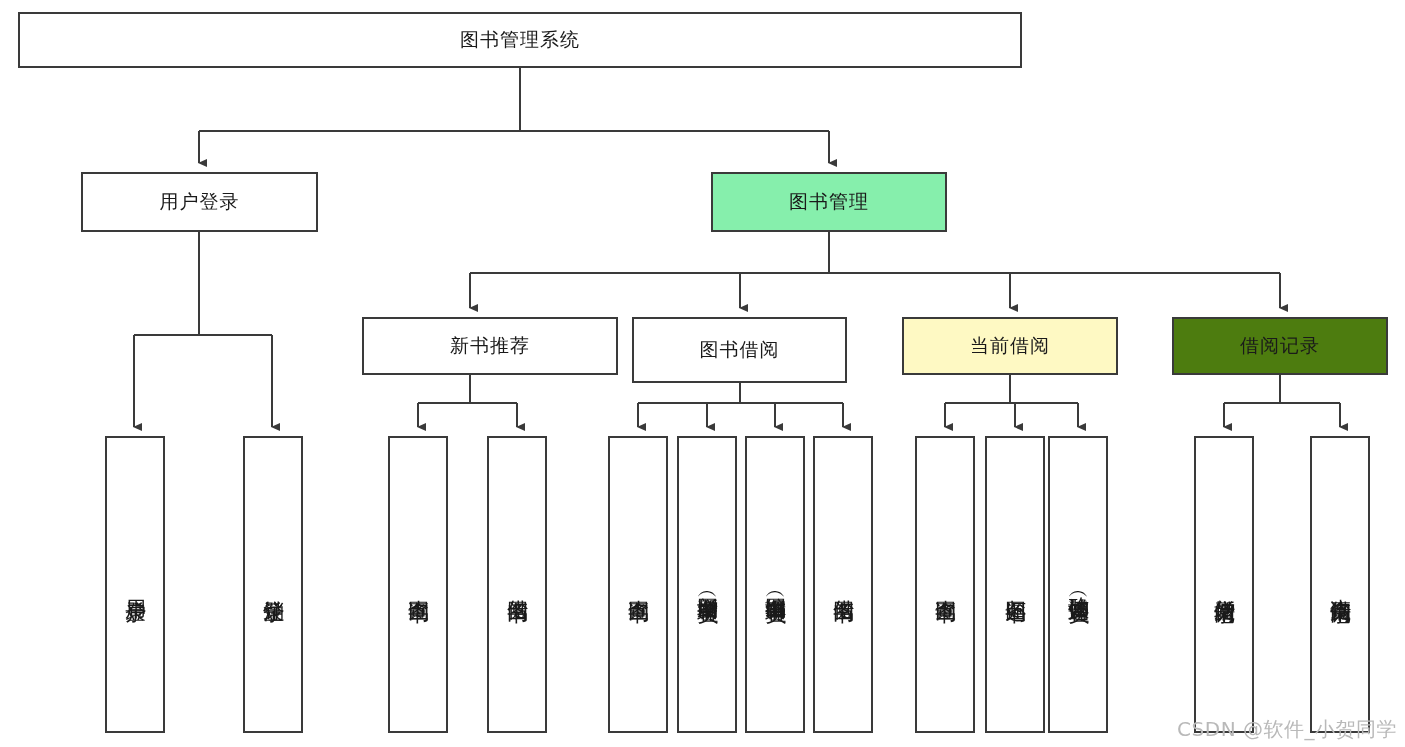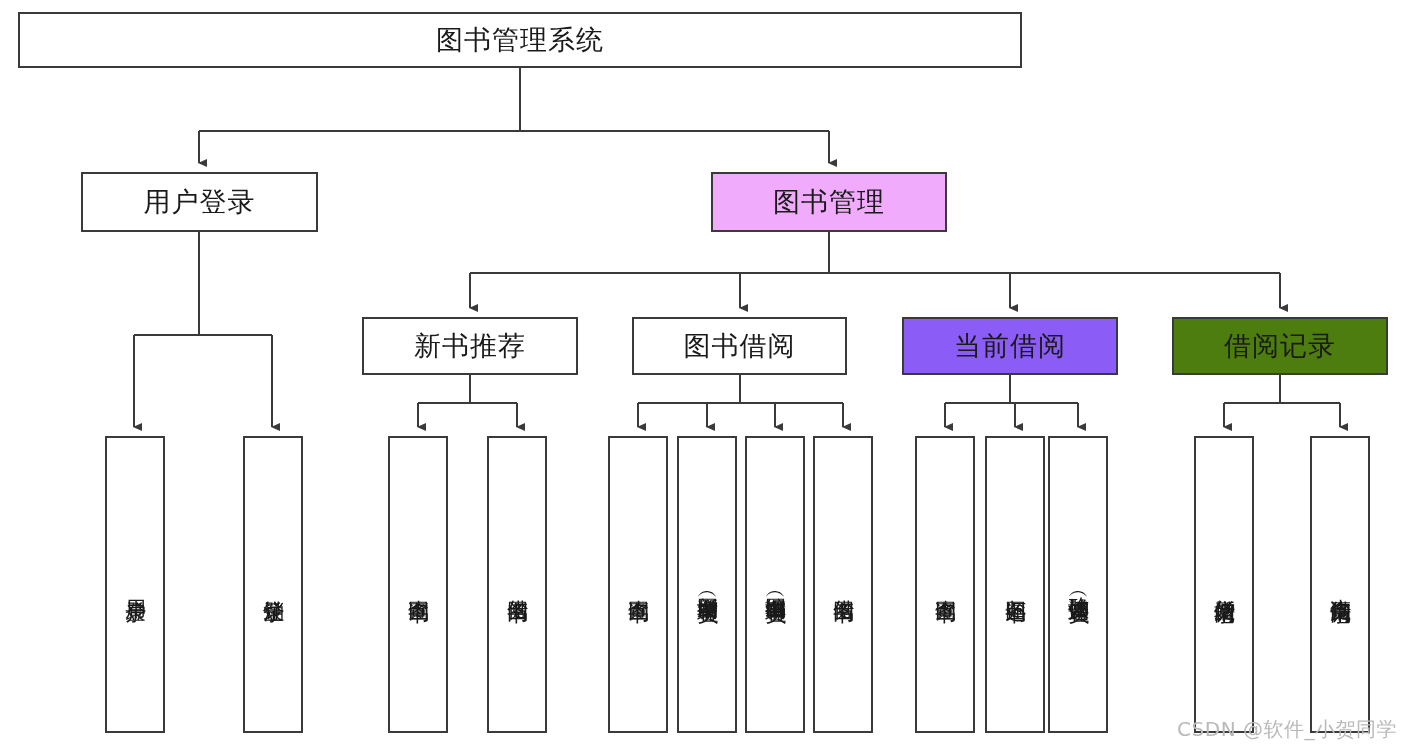--- a/index.html
+++ b/index.html
@@ -31,21 +31,21 @@
     box-sizing: border-box;
     border: 2px solid #3a3a3a;
     background: #ffffff;
     display: flex;
     align-items: center;
     justify-content: center;
     color: #1a1a1a;
     line-height: 1.12;
   }
   .node.h {
-    font-size: 27px;
+    font-size: 19px;
     letter-spacing: 1px;
   }
   .node.v {
     font-size: 21px;
     letter-spacing: 1px;
     writing-mode: vertical-rl;
     text-orientation: upright;
     padding: 6px 0;
     white-space: normal;
     text-align: center;
@@ -122,31 +122,31 @@
     </g>
   </svg>
 
   <div class="node h" id="node-root" style="left: 18px; top: 12px; width: 1004px; height: 56px; border-color: rgb(58, 58, 58); background: rgb(255, 255, 255); color: rgb(26, 26, 26);">
     <span class="txt">图书管理系统</span>
   </div>
 
   <div class="node h" id="node-l2-0" style="left: 81px; top: 172px; width: 237px; height: 60px; border-color: rgb(58, 58, 58); background: rgb(255, 255, 255); color: rgb(26, 26, 26);">
     <span class="txt">用户登录</span>
   </div>
-  <div class="node h" id="node-l2-1" style="left: 711px; top: 172px; width: 236px; height: 60px; border-color: rgb(58, 58, 58); background: #f0abfc; color: rgb(26, 26, 26);">
+  <div class="node h" id="node-l2-1" style="left: 711px; top: 172px; width: 236px; height: 60px; border-color: rgb(58, 58, 58); background: #86efac; color: rgb(26, 26, 26);">
     <span class="txt">图书管理</span>
   </div>
 
-  <div class="node h" id="node-l3-0" style="left: 362px; top: 317px; width: 216px; height: 58px; border-color: rgb(58, 58, 58); background: rgb(255, 255, 255); color: rgb(26, 26, 26);">
+  <div class="node h" id="node-l3-0" style="left: 362px; top: 317px; width: 256px; height: 58px; border-color: rgb(58, 58, 58); background: rgb(255, 255, 255); color: rgb(26, 26, 26);">
     <span class="txt">新书推荐</span>
   </div>
-  <div class="node h" id="node-l3-1" style="left: 632px; top: 317px; width: 215px; height: 58px; border-color: rgb(58, 58, 58); background: rgb(255, 255, 255); color: rgb(26, 26, 26);">
+  <div class="node h" id="node-l3-1" style="left: 632px; top: 317px; width: 215px; height: 66px; border-color: rgb(58, 58, 58); background: rgb(255, 255, 255); color: rgb(26, 26, 26);">
     <span class="txt">图书借阅</span>
   </div>
-  <div class="node h" id="node-l3-2" style="left: 902px; top: 317px; width: 216px; height: 58px; border-color: rgb(58, 58, 58); background: #8b5cf6; color: rgb(26, 26, 26);">
+  <div class="node h" id="node-l3-2" style="left: 902px; top: 317px; width: 216px; height: 58px; border-color: rgb(58, 58, 58); background: #fef9c3; color: rgb(26, 26, 26);">
     <span class="txt">当前借阅</span>
   </div>
   <div class="node h" id="node-l3-3" style="left: 1172px; top: 317px; width: 216px; height: 58px; border-color: rgb(58, 58, 58); background: #4d7c0f; color: rgb(26, 26, 26);">
     <span class="txt">借阅记录</span>
   </div>
 
   <div class="node v" id="node-leaf-0" style="left: 105px; top: 436px; width: 60px; height: 297px; border-color: rgb(58, 58, 58); background: rgb(255, 255, 255); color: rgb(26, 26, 26);">
     <span class="txt">用户登录</span>
   </div>
   <div class="node v" id="node-leaf-1" style="left: 243px; top: 436px; width: 60px; height: 297px; border-color: rgb(58, 58, 58); background: rgb(255, 255, 255); color: rgb(26, 26, 26);">

